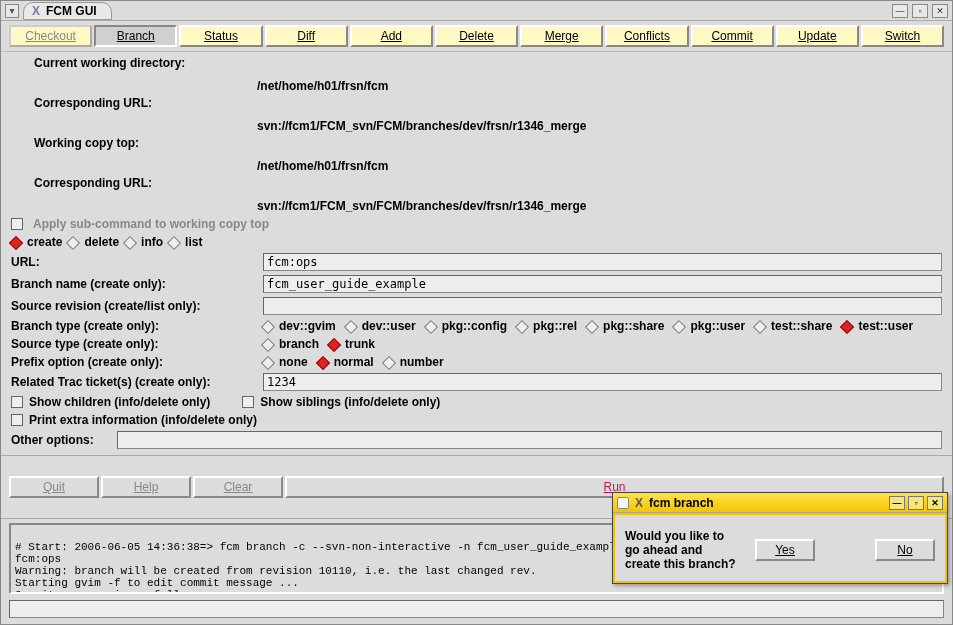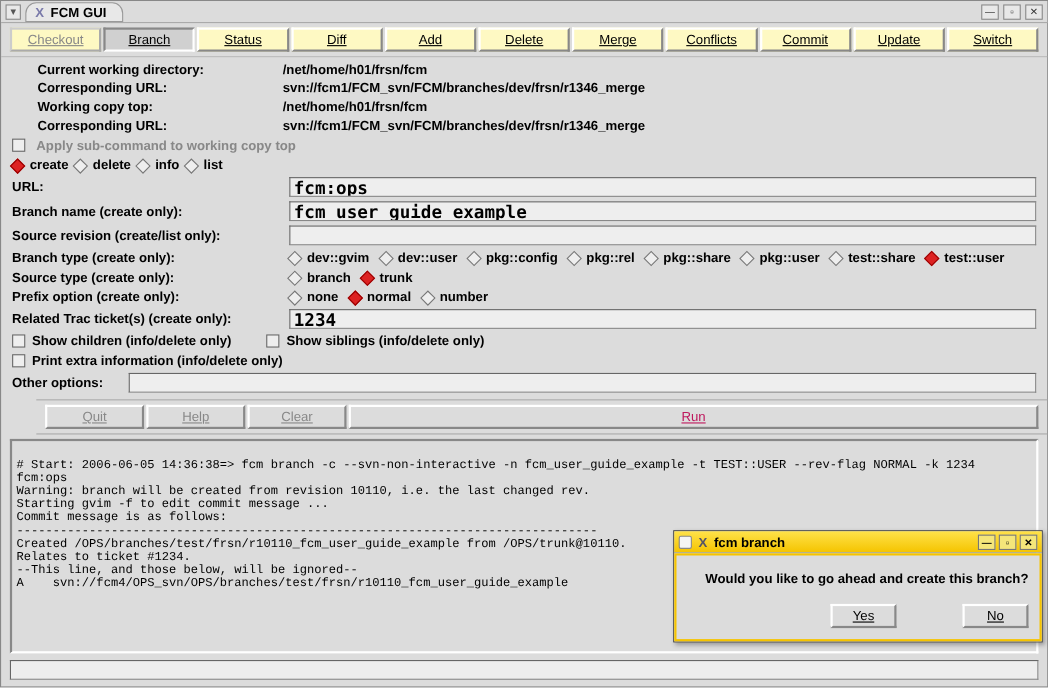--- a/index.html
+++ b/index.html
@@ -68,45 +68,44 @@
     background:#d0d0d0;
   }
   .info-grid {
     padding:4px 10px 2px 10px;
     display:grid;
     grid-template-columns: 246px 1fr;
     row-gap:3px;
     font-size:12px;
   }
   .info-grid .lab { font-weight:bold;margin-left:23px; }
-  .info-grid .val { font-weight:bold; }
+  .info-grid .val { font-weight:bold;margin-top:23px; }
   .row { display:flex; align-items:center; padding:2px 10px; gap:6px; font-size:12px;}
   .field-row { display:flex; align-items:center; padding:2px 10px; gap:6px;}
   .field-row .lab { font-weight:bold; width:246px; }
   .field-row input.txt {
-    flex:1; height:18px; font-family:monospace; font-size:16px;
+    flex:1; height:18px; font-family:monospace; font-size:12px;
     background:#eee; border:1px solid #888;
     border-top-color:#666;border-left-color:#666;
     padding:1px 3px;
-    font-weight:bold;
   }
   .chk {
     width:12px;height:12px;border:1px solid #666;background:#eee;margin-right:4px;display:inline-block;
   }
   .diamond {
     width:10px;height:10px; transform:rotate(45deg);
     border:1px solid #777; background:#eee; display:inline-block; margin-right:4px;
     position:relative; top:1px;
   }
   .diamond.sel { background:#d22; border-color:#900; }
   .radio-group { display:flex; gap:10px; flex-wrap:wrap; align-items:center; }
   .radio-lab { display:inline-flex; align-items:center; gap:2px; font-weight:bold; cursor:pointer;}
   .greyrow { color:#888; }
   .greyrow .lab, .greyrow label, .greyrow span { font-weight:bold; }
-  .cmdbar { display:flex; padding:4px 8px; gap:2px; border-top:1px solid #aaa;border-bottom:1px solid #aaa;margin-left:32px;}
+  .cmdbar { display:flex; padding:20px 8px; gap:2px; border-top:1px solid #aaa;border-bottom:1px solid #aaa;}
   .cmdbar .btn {
     height:22px;
     background:#dcdcdc;
     border:2px solid #fff;
     border-right-color:#888; border-bottom-color:#888;
     display:flex;align-items:center;justify-content:center;
     font-size:12px; text-decoration:underline;
   }
   .cmdbar .small { width:90px; color:#888;}
   .cmdbar .run { flex:1; color:#be185d;}
@@ -149,21 +148,21 @@
   }
   .dialog .dlg-title .dot {
     width:12px;height:12px;border:1px solid #888;background:#f5f5f5;border-radius:2px;
   }
   .dialog .dlg-title .x { color:#556; font-weight:bold; font-size:12px;}
   .dialog .dlg-title .ctrls { margin-left:auto; display:flex; gap:3px;}
   .dialog .dlg-title .ctrls .b { width:16px;height:14px;border:1px solid #777;background:#f4e67a;display:flex;align-items:center;justify-content:center;font-size:9px;}
   .dialog .dlg-body {
     background:#dcdcdc; padding:14px 10px 10px 10px;
     border:2px solid #f5c400;
-    display:flex;flex-direction:column;align-items:flex-end;gap:16px;
+    display:flex;flex-direction:row;align-items:center;gap:16px;
     font-size:12px;font-weight:bold;
   }
   .dialog .dlg-btns { display:flex; gap:60px; }
   .dialog .dlg-btns .b {
     width:60px;height:22px;
     background:#dcdcdc;
     border:2px solid #fff;
     border-right-color:#888;border-bottom-color:#888;
     display:flex;align-items:center;justify-content:center;
     text-decoration:underline;font-weight:normal;

